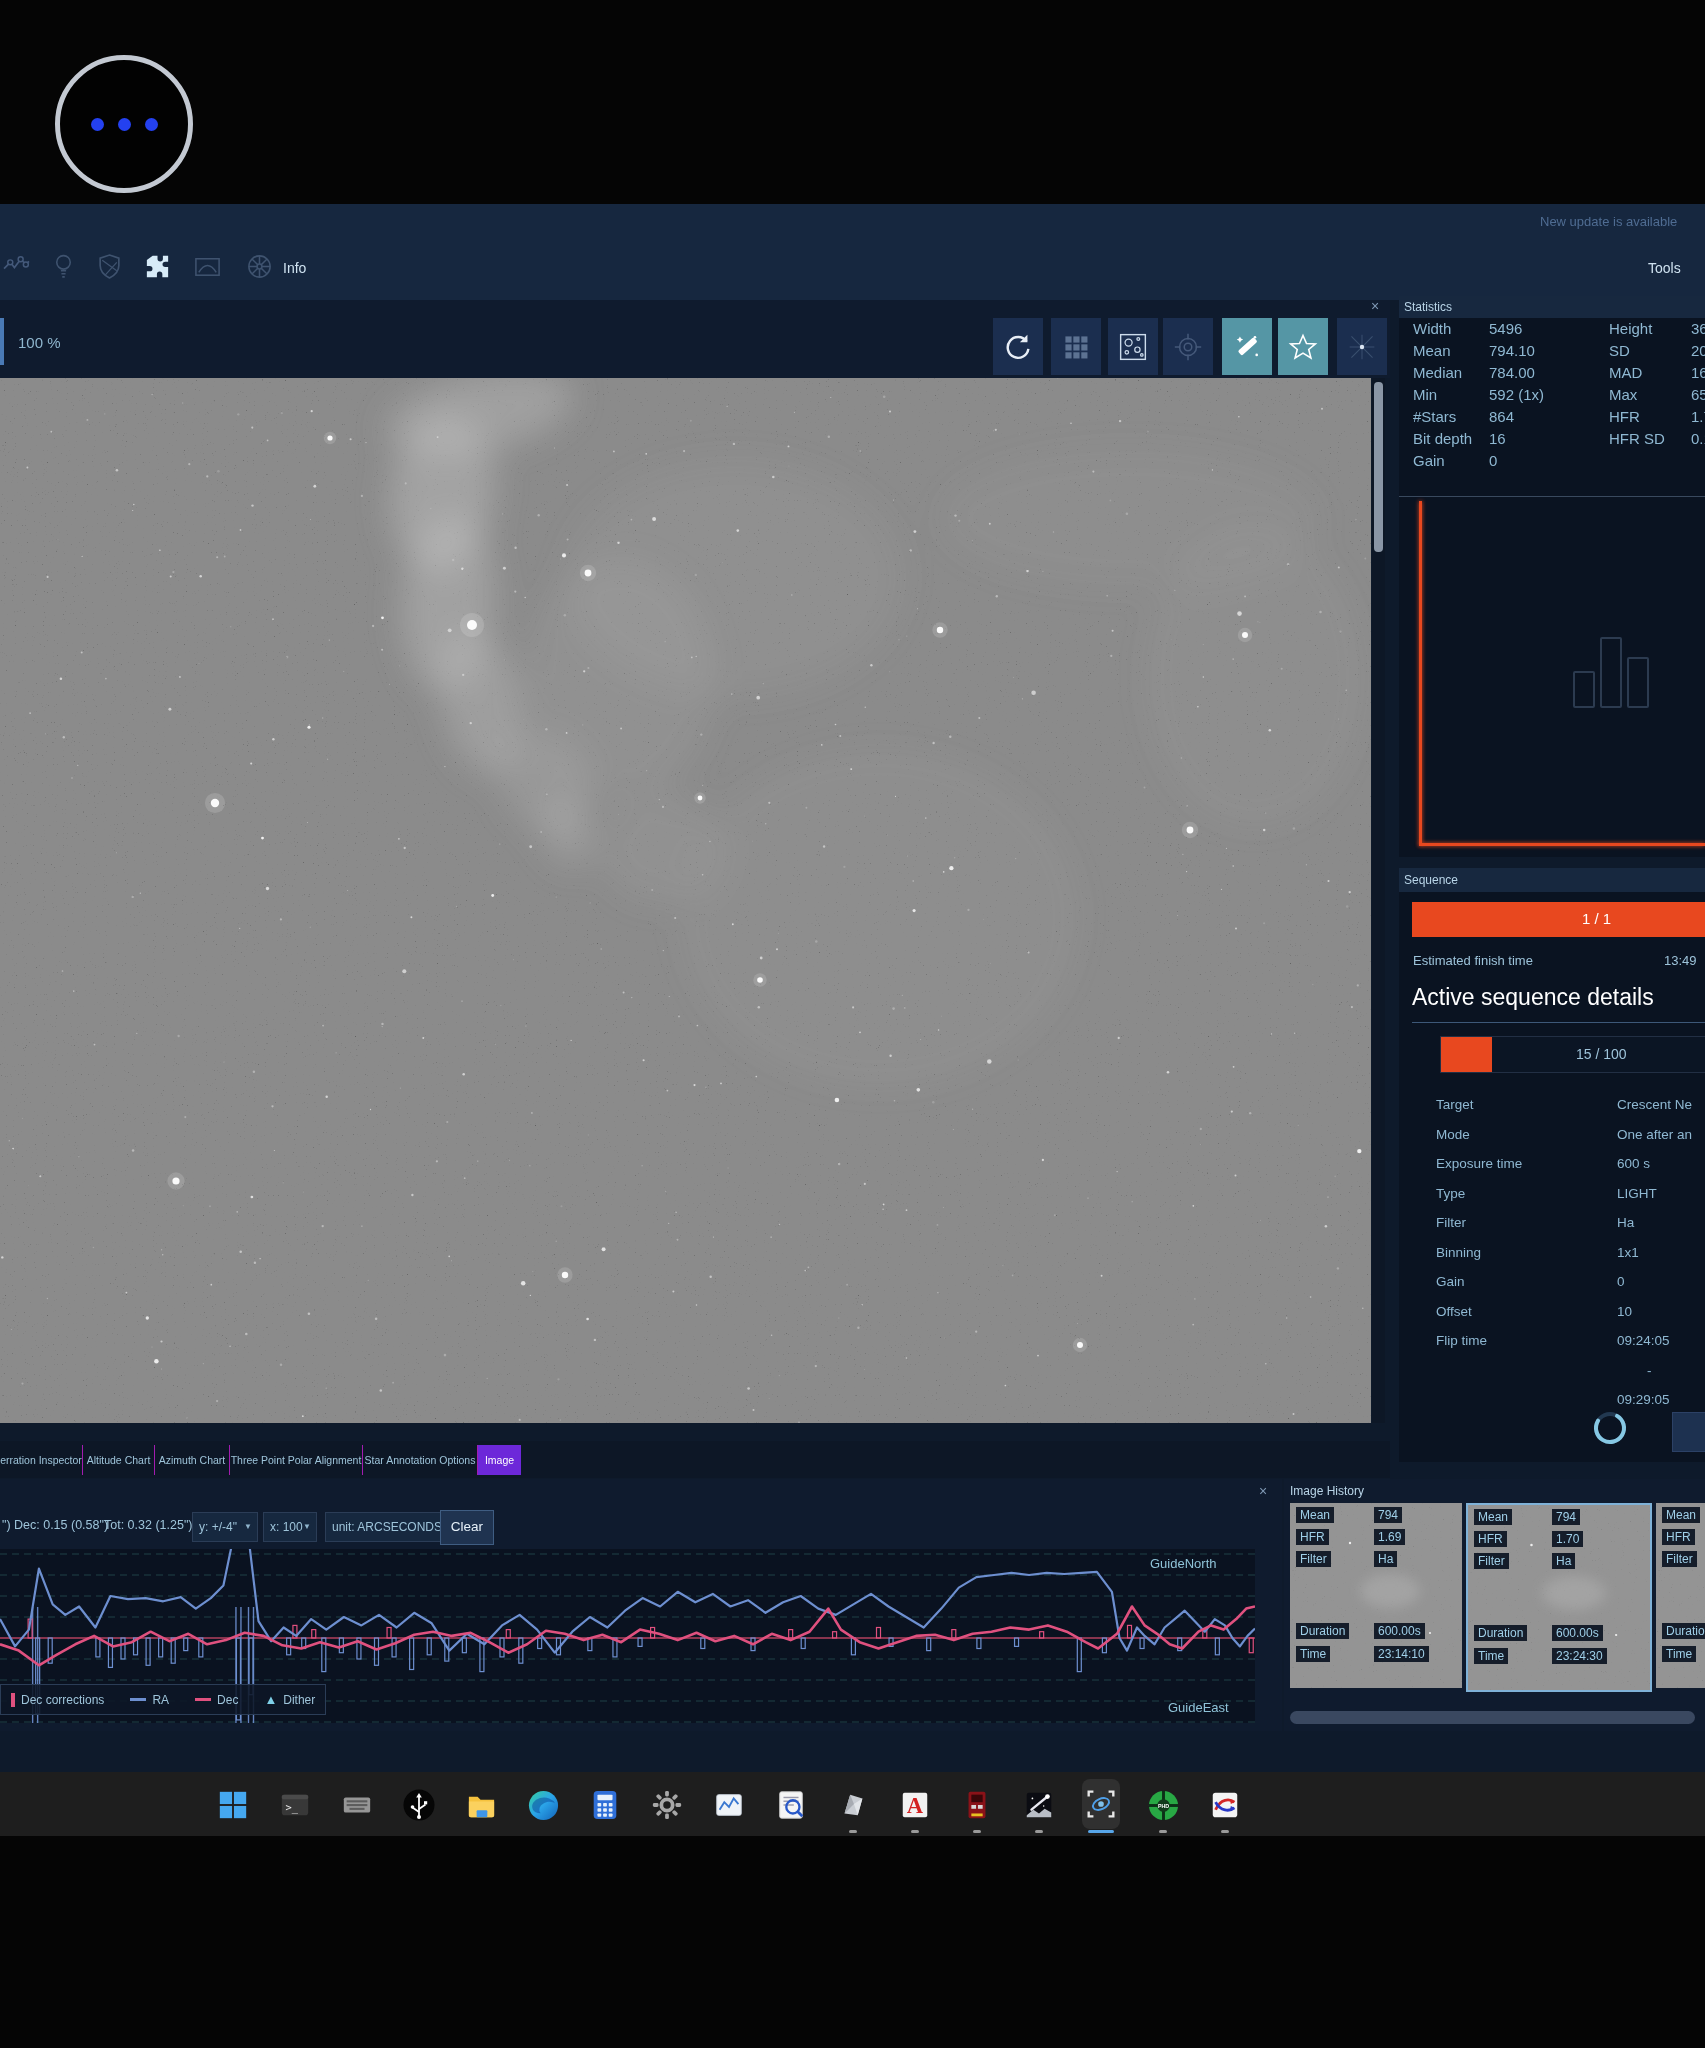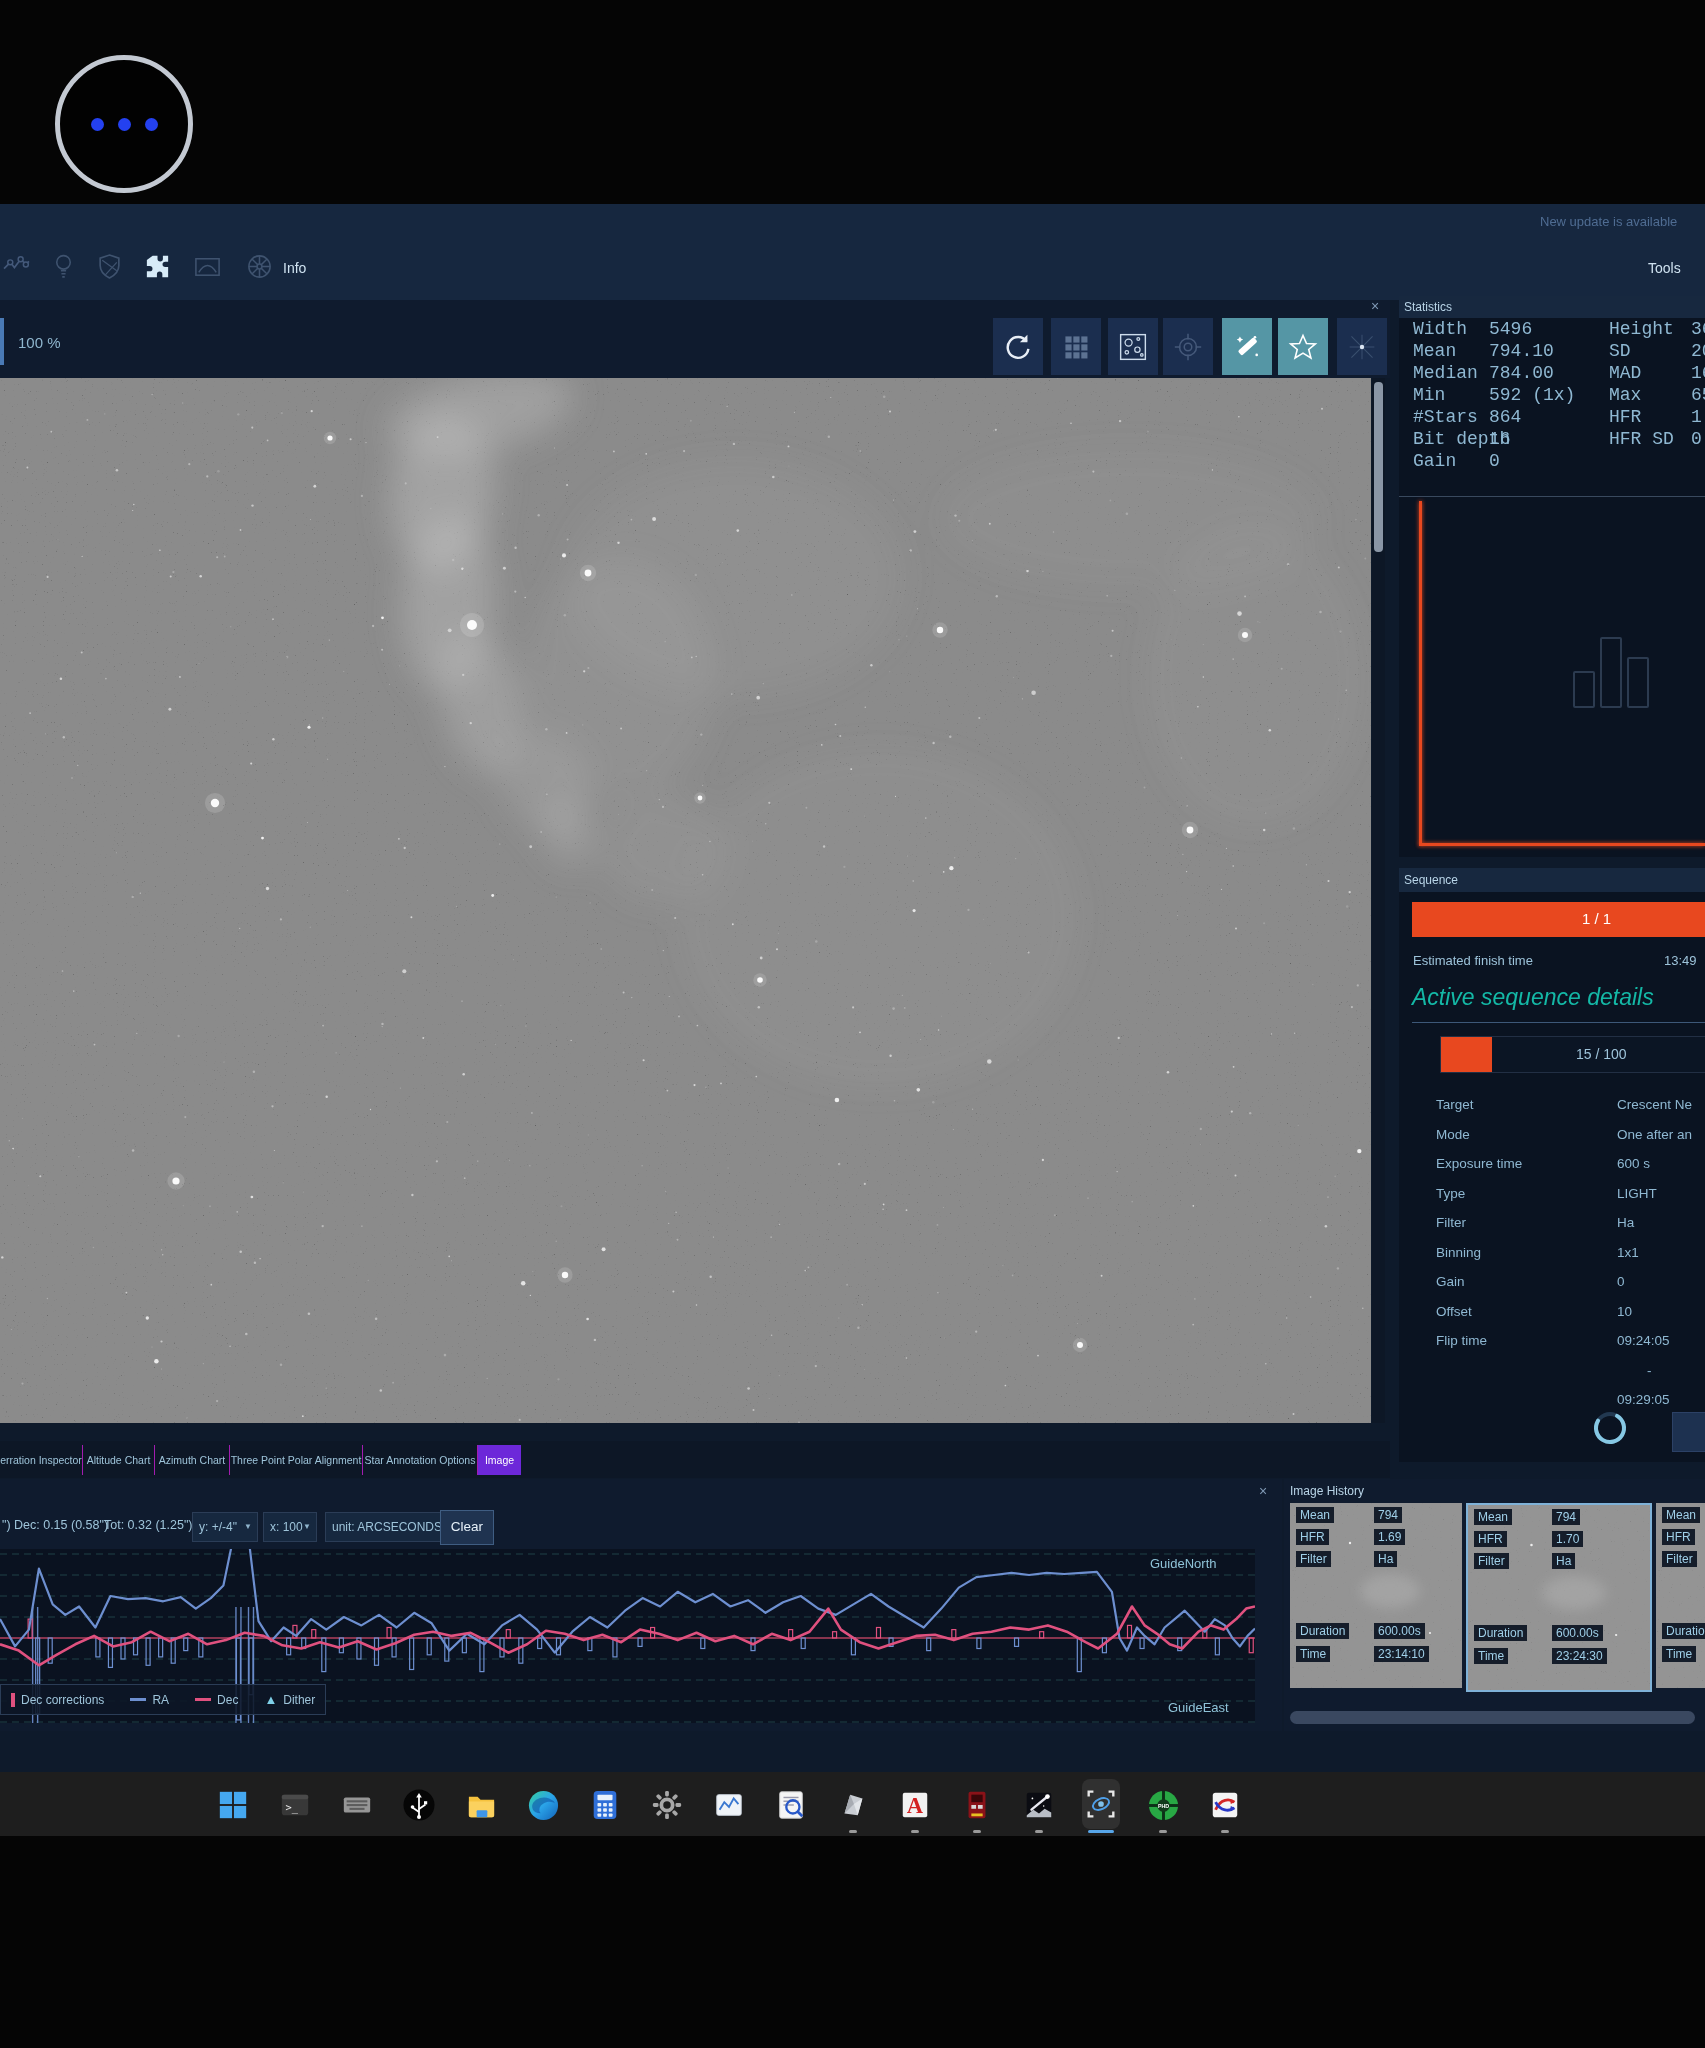--- a/index.html
+++ b/index.html
@@ -25,35 +25,35 @@
   .vbtn{position:absolute;top:318px;width:50px;height:57px;background:#1b2e4f;display:flex;align-items:center;justify-content:center;cursor:pointer;}
   .vbtn.active{background:#5596a5;}
   .closex{color:#8099b5;font-size:14px;line-height:14px;cursor:pointer;}
   
   #viewer{left:0;top:378px;width:1371px;height:1045px;background:#303030;overflow:hidden;}
   #vscroll{left:1372px;top:378px;width:13px;height:1045px;background:#0d1726;}
   #vthumb{left:2px;top:4px;width:9px;height:170px;background:#8a96a6;border-radius:4px;position:absolute;}
   
   .phead{background:#17283f;font-size:12px;color:#b9d5e8;line-height:22px;padding-left:5px;}
   #stats-head{left:1399px;top:296px;width:306px;height:22px;}
-  #stats-body{left:1399px;top:318px;width:306px;height:178px;background:#0a1321;font-size:18px;font-family:Liberation Mono, monospace;}
+  #stats-body{left:1399px;top:318px;width:306px;height:178px;background:#0a1321;font-size:15px;}
   .srow{position:relative;height:22px;line-height:22px;}
   .srow span{position:absolute;white-space:nowrap;color:#8fb8d2;}
   .s-l1{left:14px;} .s-v1{left:90px;} .s-l2{left:210px;} .s-v2{left:292px;}
   #histo{left:1399px;top:496px;width:306px;height:360px;background:#0a1321;border-top:1px solid #39495e;}
   .hspike-v{position:absolute;left:20px;top:4px;width:3px;height:344px;background:#e8481f;box-shadow:0 0 4px #e8481f;}
   .hspike-h{position:absolute;left:20px;top:346px;width:286px;height:3px;background:#e8481f;box-shadow:0 0 4px #e8481f;}
   .hbar{position:absolute;border:2px solid #2c3b50;border-radius:2px;}
   #seq-head{left:1399px;top:868px;width:306px;height:24px;line-height:24px;}
   #seq-body{left:1399px;top:892px;width:306px;height:570px;background:#0a1321;}
   #seq-p1{left:13px;top:10px;width:293px;height:35px;background:#e8481f;position:absolute;}
   #seq-p1 span{position:absolute;left:170px;top:8px;color:#fff;font-weight:normal;font-size:15px;}
   #est-lbl{left:14px;top:61px;position:absolute;font-size:13px;}
   #est-val{left:265px;top:61px;position:absolute;font-size:13px;width:41px;overflow:hidden;white-space:nowrap;}
-  #seq-h2{left:13px;top:92px;position:absolute;font-size:23px;color:#14b8a6;white-space:nowrap;font-style:italic;}
+  #seq-h2{left:13px;top:92px;position:absolute;font-size:23px;color:#ffffff;white-space:nowrap;}
   #seq-underline{left:13px;top:130px;width:293px;height:1px;background:#3d5878;position:absolute;}
   #seq-p2{left:41px;top:144px;width:265px;height:35px;background:#0b1524;border:1px solid #222f44;position:absolute;}
   #seq-p2-fill{position:absolute;left:0;top:0;width:51px;height:35px;background:#e8481f;}
   #seq-p2 span{position:absolute;left:135px;top:9px;font-size:14px;color:#9fc4da;}
   #seq-rows{left:0;top:198px;width:306px;position:absolute;font-size:13.5px;}
   .qrow{position:relative;height:29.5px;line-height:29.5px;}
   .qrow .ql{position:absolute;left:37px;color:#8fb8d2;}
   .qrow .qv{position:absolute;left:218px;color:#8fb8d2;white-space:nowrap;}
   #spinner{left:1590px;top:1408px;}
   #seq-btn-cut{left:1672px;top:1412px;width:33px;height:38px;background:#1d3150;border:1px solid #2c4166;}

